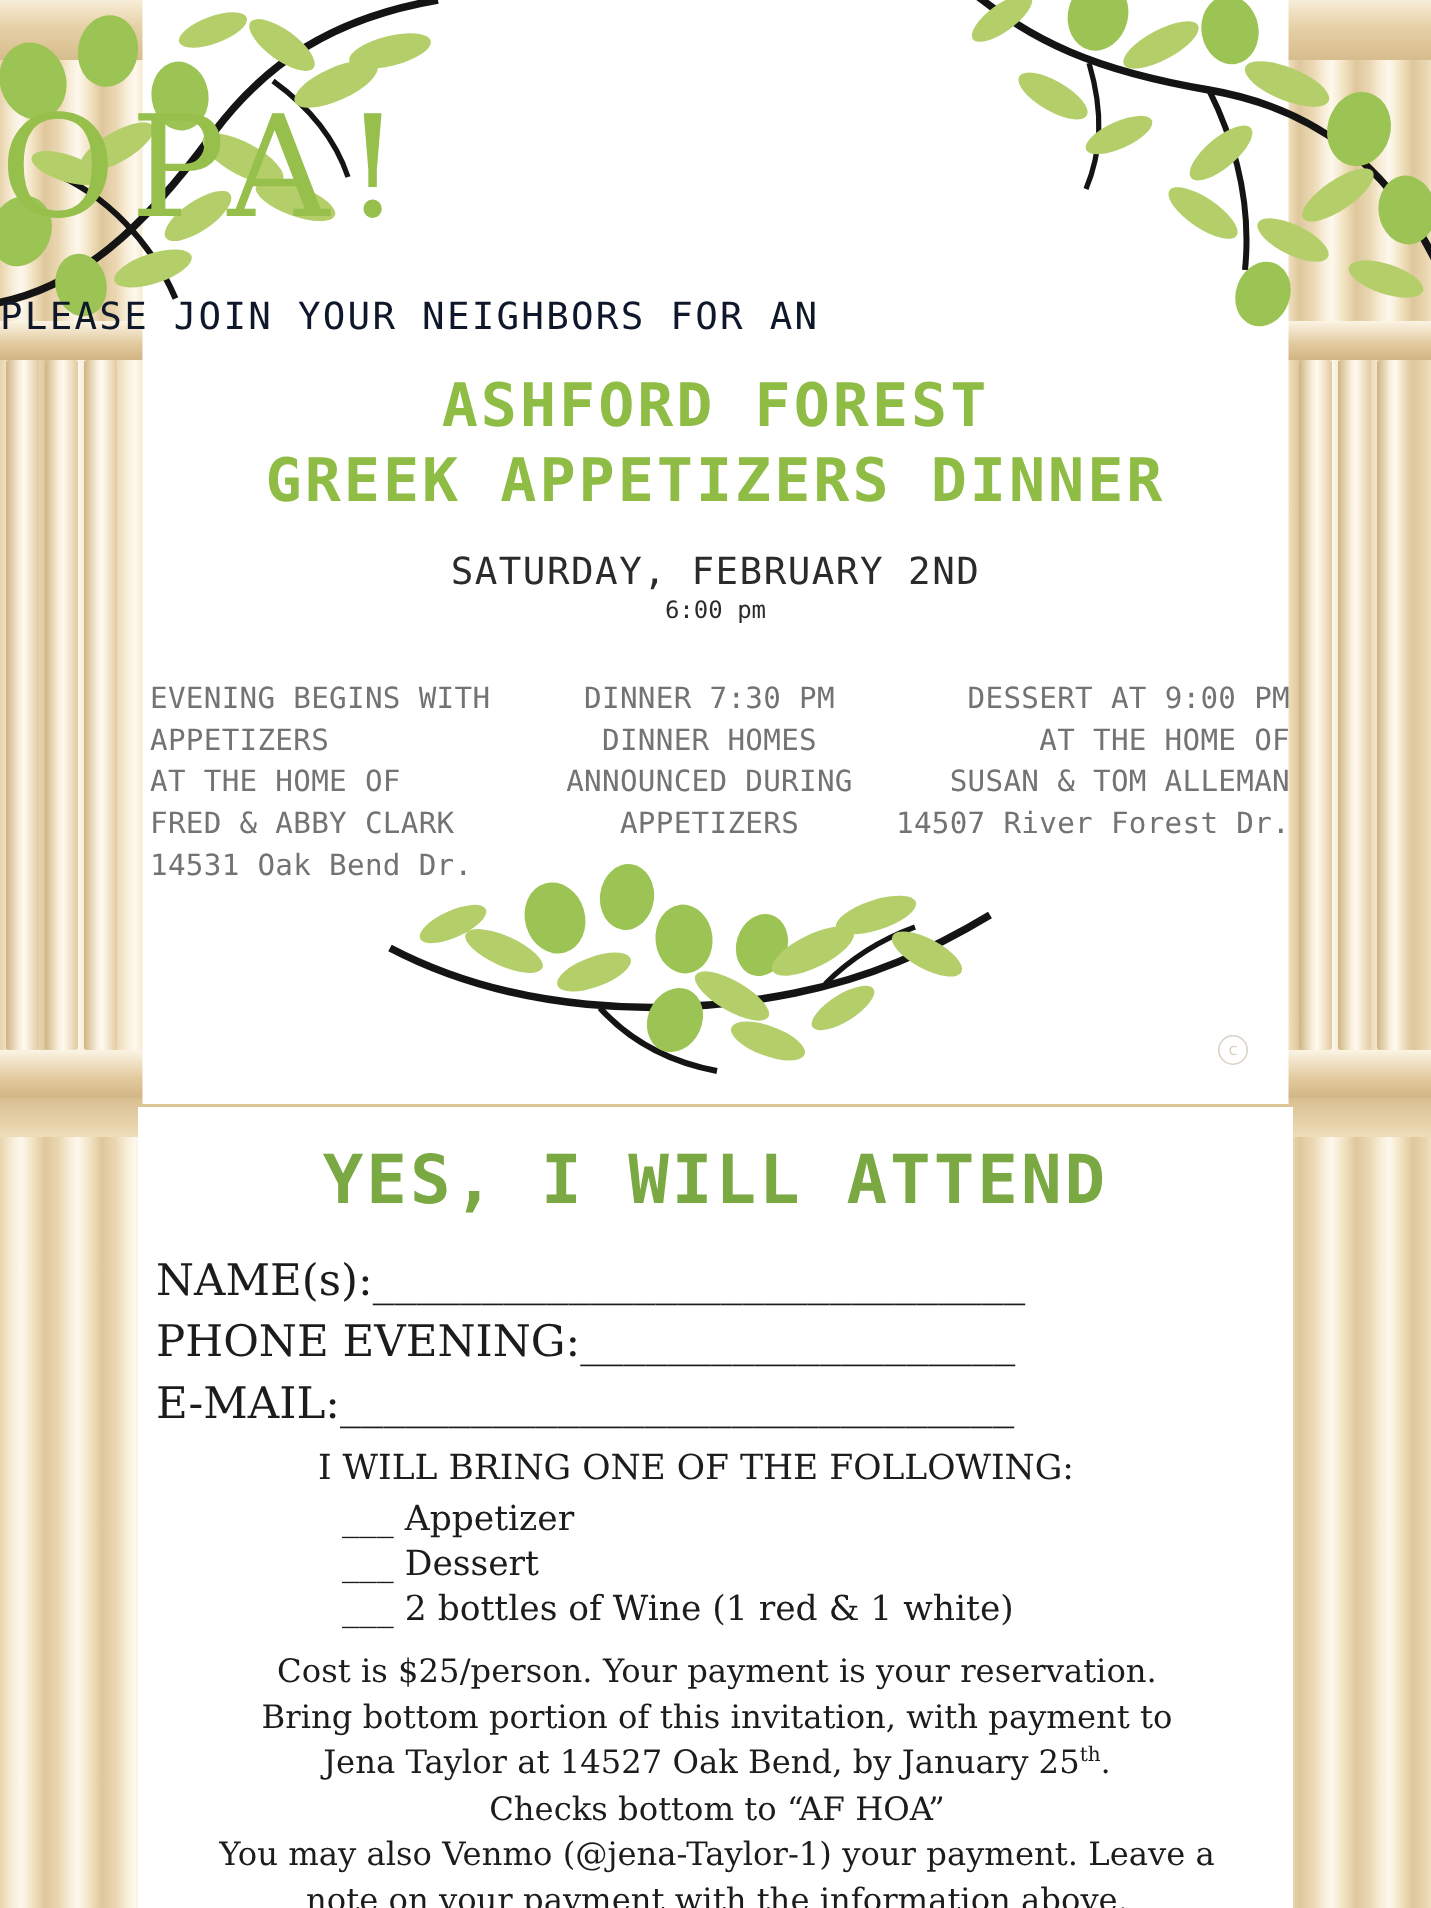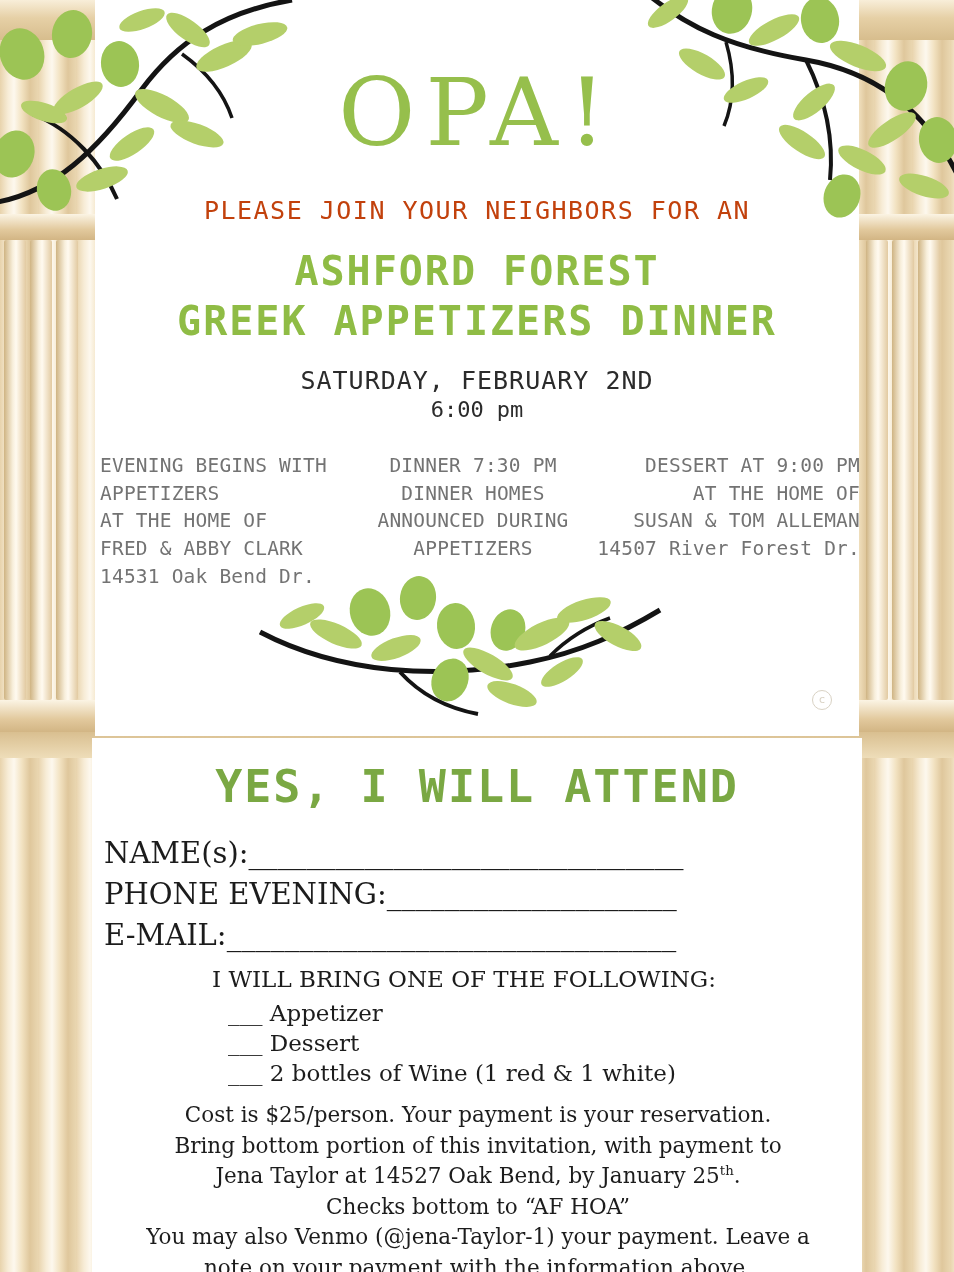--- a/index.html
+++ b/index.html
@@ -74,36 +74,35 @@
   
   .branch { position: absolute; pointer-events: none; }
   #branch-tl { left: -8px;  top: -6px;  width: 360px; height: 250px; }
   #branch-tr { left: 606px; top: -10px; width: 360px; height: 250px; }
   #branch-mid{ left: 250px; top: 576px; width: 420px; height: 150px; }
 
   #opa {
     position: absolute;
     left: 0; right: 0;
     top: 66px;
-    text-align: center;
+    text-align: left;
     font-family: "DejaVu Serif", serif;
     font-size: 94px;
     line-height: 1;
     letter-spacing: 10px;
     color: #96bf4c;
   }
   #join-line {
     position: absolute;
     left: 0; right: 0;
     top: 196px;
-    text-align: center;
     font-family: "DejaVu Sans Mono", monospace;
     font-size: 25px;
     letter-spacing: 1.5px;
-    color: #c2410c;
+    color: #0f172a;
   }
   #event-title {
     position: absolute;
     left: 0; right: 0;
     top: 246px;
     text-align: center;
     font-family: "DejaVu Sans Mono", monospace;
     font-weight: bold;
     font-size: 40px;
     line-height: 1.25;
@@ -113,21 +112,21 @@
   #event-title .l2 { display: block; }
 
   #date-line, #time-line {
     position: absolute;
     left: 0; right: 0;
     text-align: center;
     font-family: "DejaVu Sans Mono", monospace;
     color: #2b2b2b;
   }
   #date-line { top: 366px; font-size: 25px; letter-spacing: 1px; }
-  #time-line { top: 397px; font-size: 22px; }
+  #time-line { top: 397px; font-size: 16px; }
 
   
   .detail {
     position: absolute;
     font-family: "DejaVu Sans Mono", monospace;
     font-size: 19.5px;
     line-height: 1.42;
     color: #737373;
     letter-spacing: 0.2px;
   }

